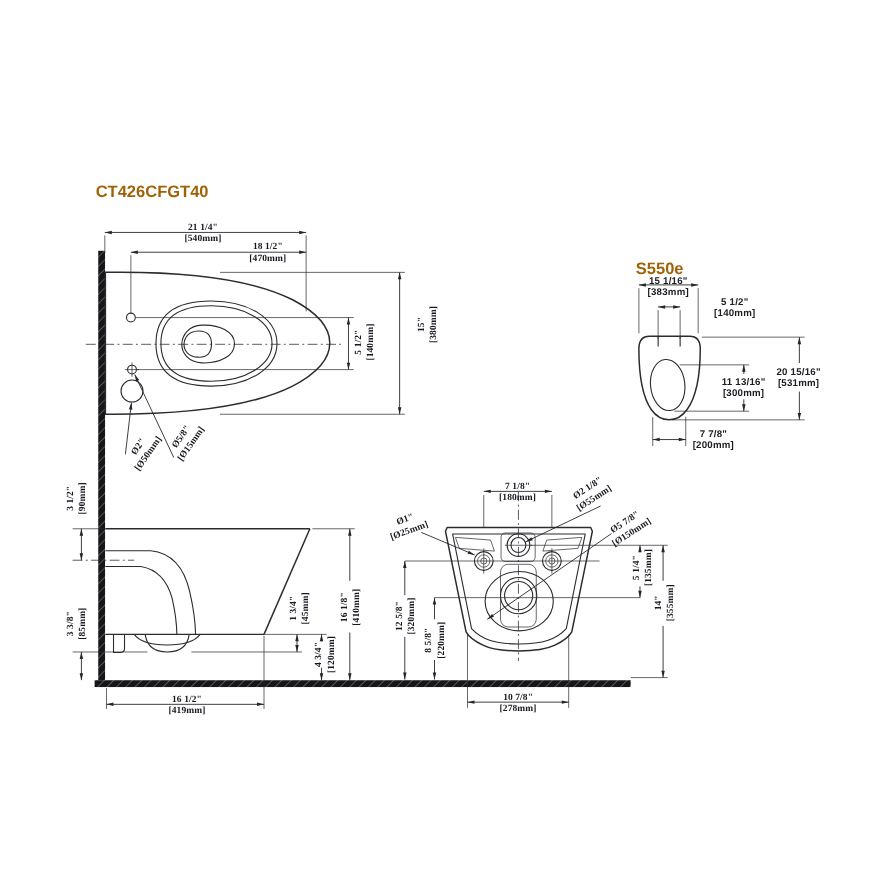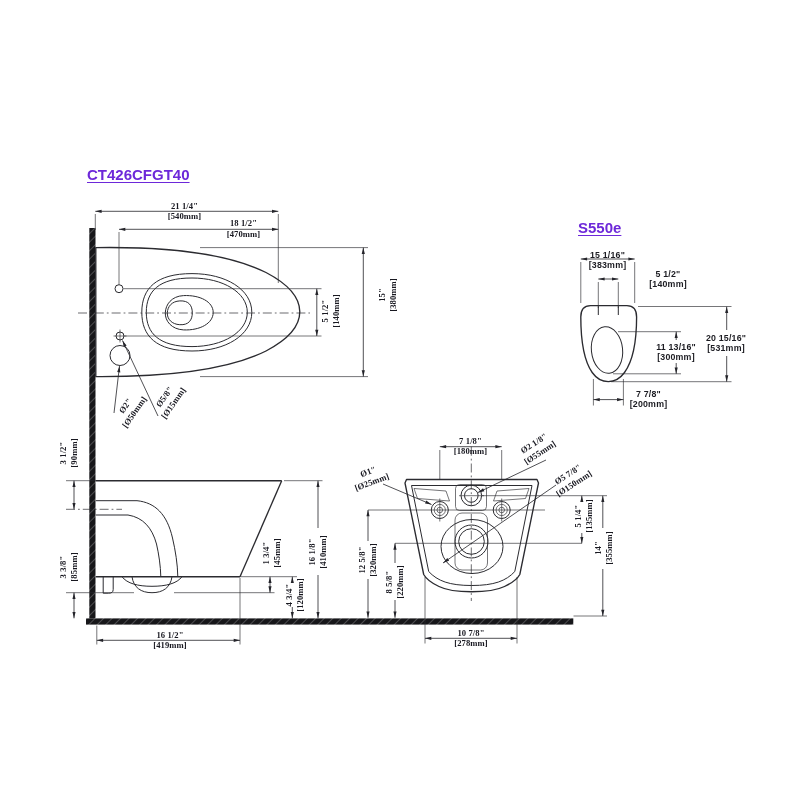--- a/index.html
+++ b/index.html
@@ -8,22 +8,22 @@
   .stage svg{position:absolute;left:0;top:0}
   .lbl{position:absolute;transform:translate(-50%,-50%);text-align:center;
        font:bold 8.6px "Liberation Serif",serif;color:#181820;line-height:1.25;
        white-space:nowrap;letter-spacing:.1px}
   .lbl span{display:block}
   .sans{font:bold 8.8px "Liberation Sans",sans-serif;color:#1c1c22;letter-spacing:.2px}
   .r90{transform:translate(-50%,-50%) rotate(-90deg)}
   .r55{transform:translate(-50%,-50%) rotate(-55deg)}
   .r33{transform:translate(-50%,-50%) rotate(-33deg)}
   .r20{transform:translate(-50%,-50%) rotate(-20deg)}
-  .title{position:absolute;font:bold 15px "Liberation Sans",sans-serif;color:#6d28d9;
-         text-decoration:underline;text-underline-offset:2px;white-space:nowrap}
+  .title{position:absolute;font:bold 15px "Liberation Sans",sans-serif;color:#a16207;
+         text-underline-offset:2px;white-space:nowrap}
   
   .o{fill:none;stroke:#2b2b30;stroke-width:1.35;stroke-linejoin:round}
   .i{fill:none;stroke:#2b2b30;stroke-width:1.0;stroke-linejoin:round}
   .d{fill:none;stroke:#24242a;stroke-width:.8}
   .e{fill:none;stroke:#2b2b30;stroke-width:.65}
   .c{fill:none;stroke:#2b2b30;stroke-width:.7;stroke-dasharray:9 3 1.8 3}
 </style>
 </head>
 <body>
 
@@ -173,21 +173,21 @@
     <line class="d" x1="602.8" y1="495.7" x2="602.8" y2="528" marker-start="url(#ah)"></line>
     <line class="d" x1="602.8" y1="569" x2="602.8" y2="616" marker-end="url(#ah)"></line>
 
     <line class="d" x1="383" y1="484" x2="431.5" y2="504.5" marker-end="url(#ah)"></line>
     <line class="d" x1="546" y1="460" x2="478" y2="492.5" marker-end="url(#ah)"></line>
     <line class="d" x1="556" y1="485" x2="443" y2="563" marker-end="url(#ah)"></line>
   </g>
 </svg>
 
 <div class="title" style="left:87px;top:166px">CT426CFGT40</div>
-<div class="title" style="left:578px;top:219px">S550e</div>
+<div class="title" style="left:578px;top:236px">S550e</div>
 
 <div class="lbl" style="left:184.5px;top:211.5px">
   <span>21 1/4"</span>
   <span>[540mm]</span>
 </div>
 <div class="lbl" style="left:243.5px;top:229.3px">
   <span>18 1/2"</span>
   <span>[470mm]</span>
 </div>
 <div class="lbl r90" style="left:387.5px;top:295px">

